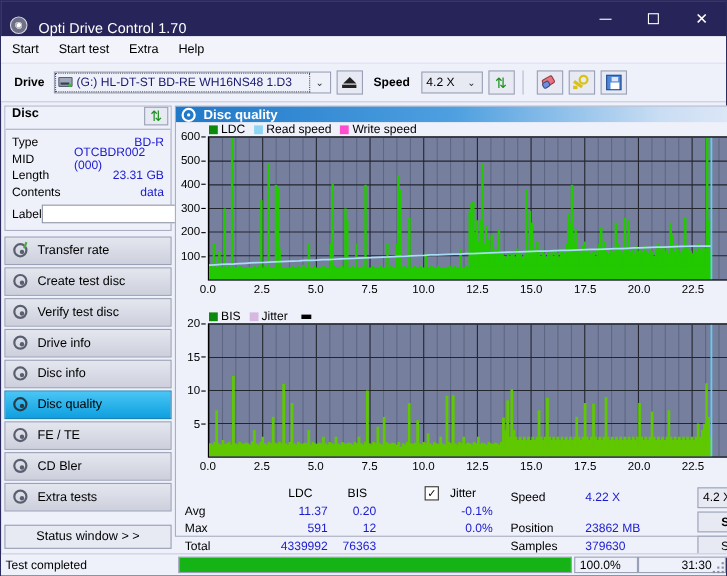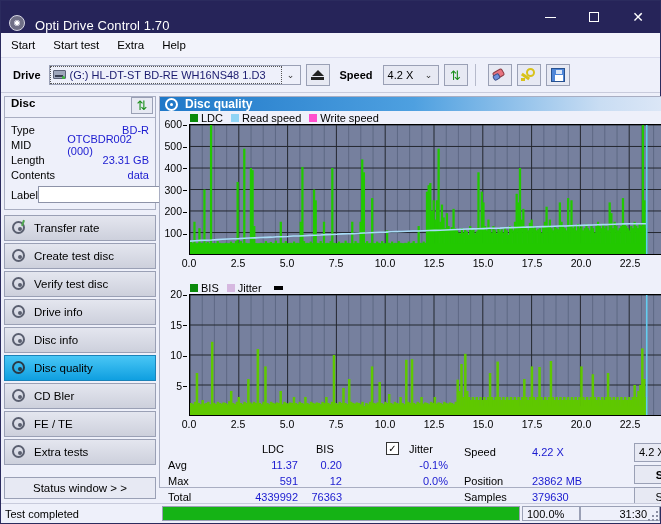--- a/index.html
+++ b/index.html
@@ -312,27 +312,27 @@
         <div class="nav active">
           <span class="navico">
               <span class="ring"></span>
             </span>
           <span>Disc quality</span>
         </div>
         <div class="nav">
           <span class="navico">
               <span class="ring"></span>
             </span>
-          <span>CD Bler</span>
+          <span>FE / TE</span>
         </div>
         <div class="nav">
           <span class="navico">
               <span class="ring"></span>
             </span>
-          <span>FE / TE</span>
+          <span>CD Bler</span>
         </div>
         <div class="nav">
           <span class="navico">
               <span class="ring"></span>
             </span>
           <span>Extra tests</span>
         </div>
       </div>
 
       <div class="statusbtn" style="margin-top:12px;">Status window &gt; &gt;</div>

